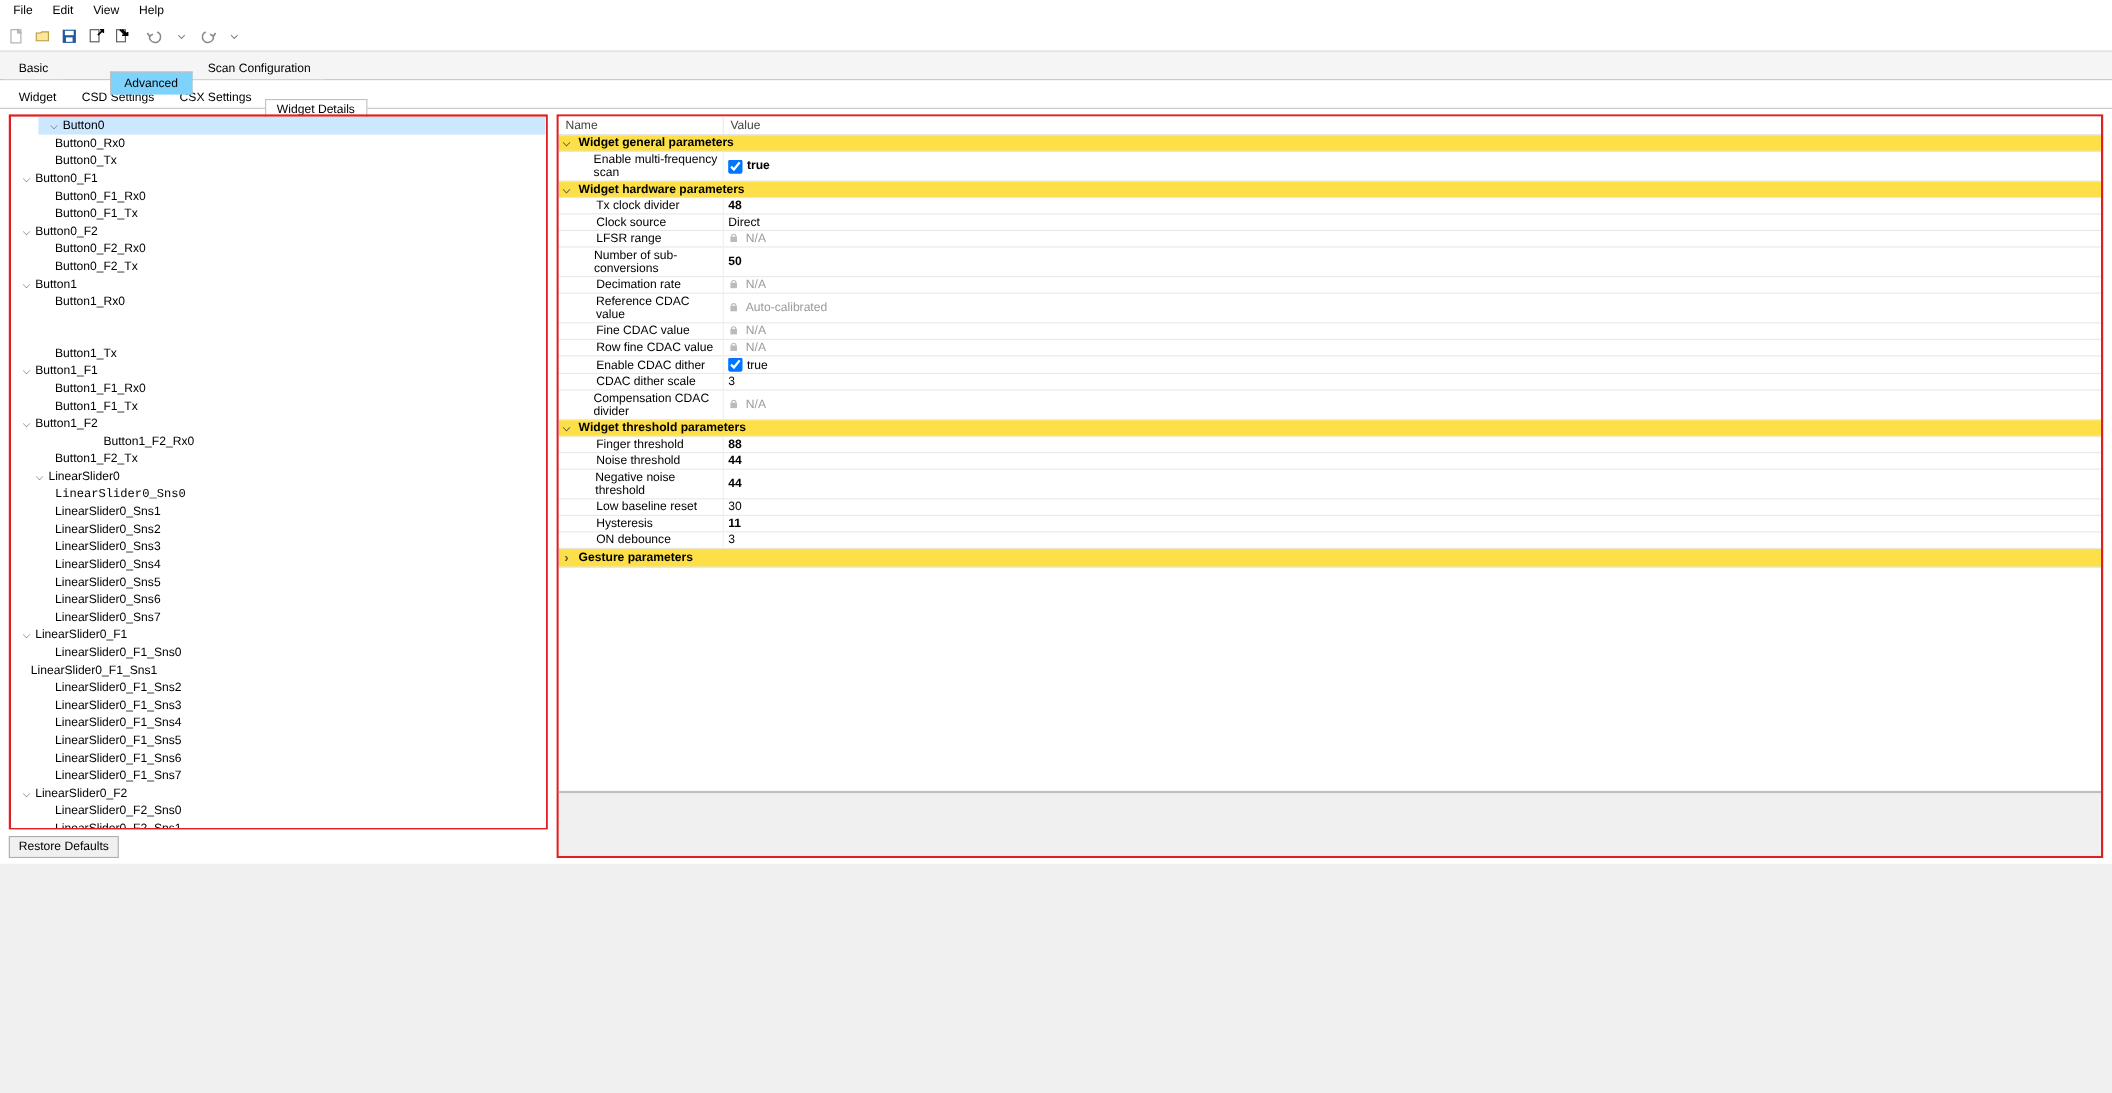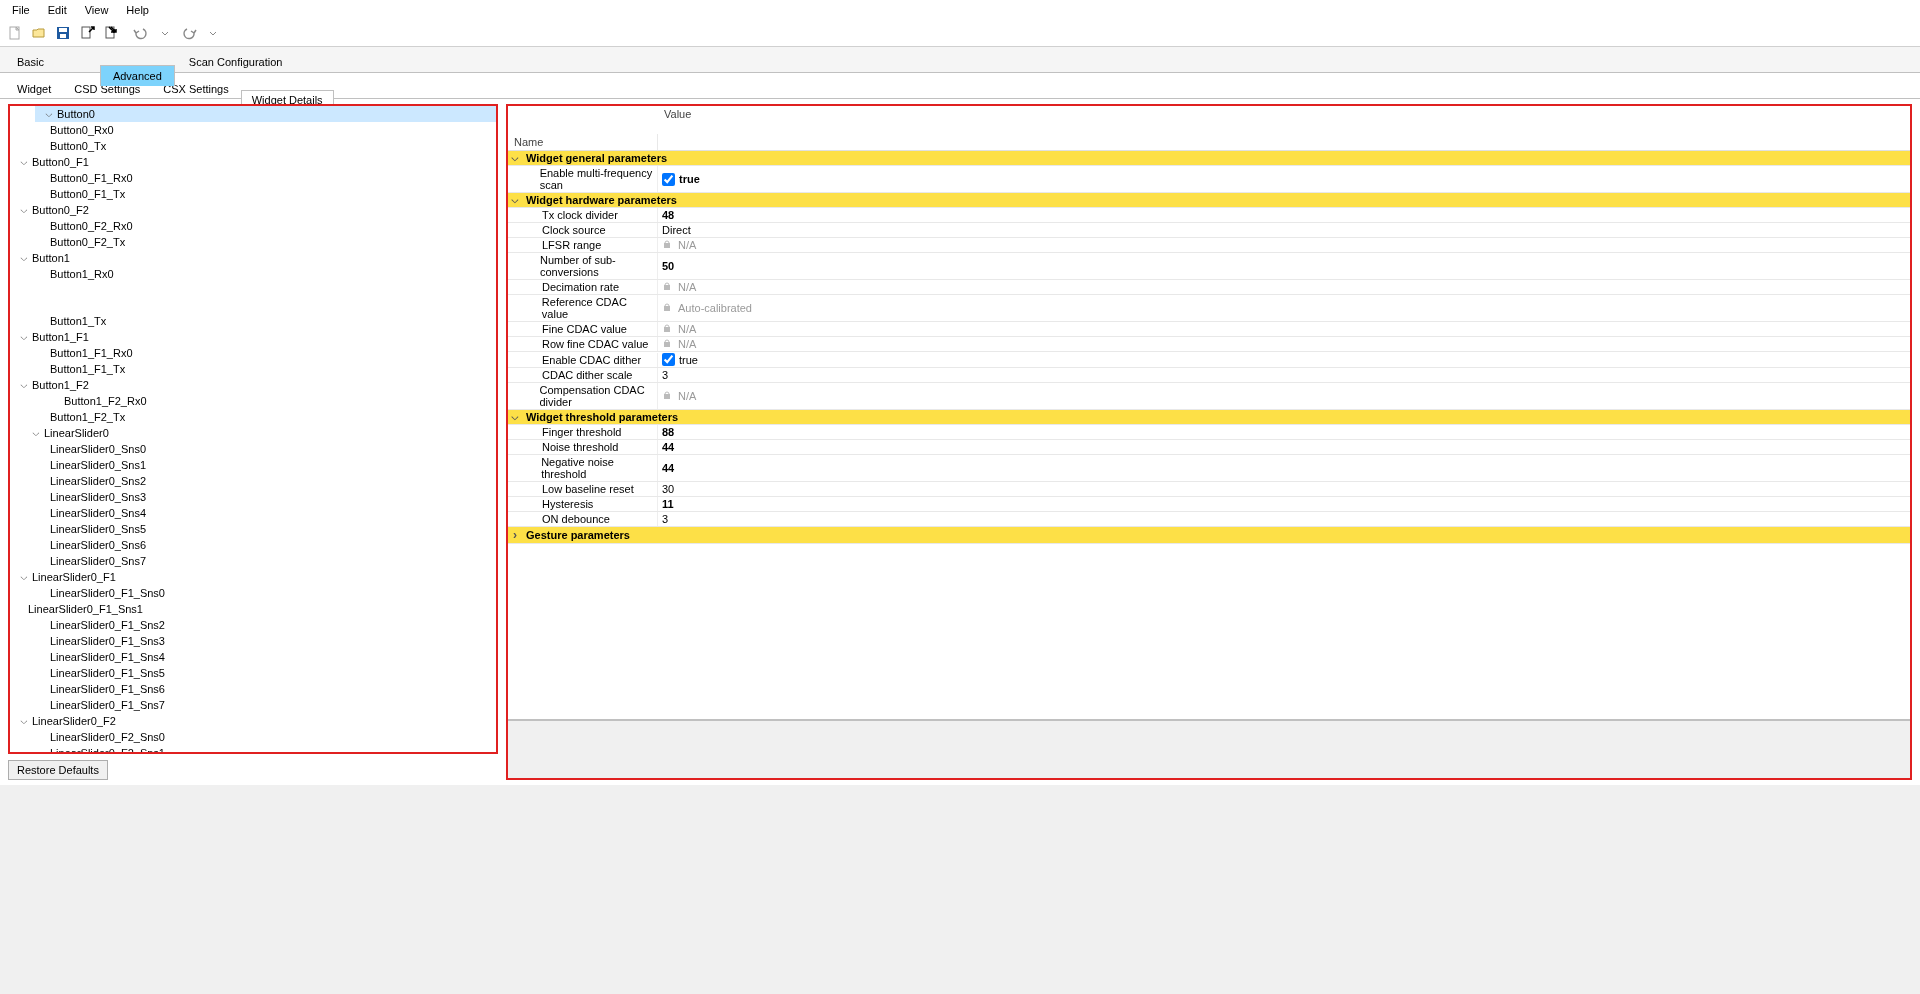--- a/index.html
+++ b/index.html
@@ -38,21 +38,21 @@
 .tree-item .expander.none::before { content: ""; }
 .tree-item .label { padding-left: 2px; }
 
 .restore-row { padding: 6px 0 0 0; background: #fff; }
 .restore-btn { padding: 3px 8px; border: 1px solid #adadad; background: #f0f0f0; cursor: default; font-size: 11px; }
 
 
 .right-panel { flex: 1; border: 2px solid #e02020; display: flex; flex-direction: column; }
 .prop-grid { flex: 1; overflow-y: auto; background: #fff; border-bottom: 1px solid #c0c0c0; }
 .prop-header { display: flex; border-bottom: 1px solid #e0e0e0; background: #fff; }
-.prop-header .col-name { width: 150px; padding: 2px 6px; color: #444; border-right: 1px solid #e8e8e8; margin-top: 28px; }
+.prop-header .col-name { width: 150px; padding: 2px 6px; color: #444; border-right: 1px solid #e8e8e8; }
 .prop-header .col-value { flex: 1; padding: 2px 6px; color: #444; }
 
 .prop-row { display: flex; border-bottom: 1px solid #e8e8e8; align-items: center; min-height: 15px; }
 .prop-row.group { background: #fde047; font-weight: bold; }
 .prop-row .exp { width: 14px; display: inline-flex; justify-content: center; font-size: 9px; color: #555; }
 .prop-row .exp::before { content: "⌵"; }
 .prop-row .exp.right::before { content: "›"; font-size: 12px; }
 .prop-row .exp.none::before { content: ""; }
 .prop-row .pname { width: 150px; padding: 1px 2px 1px 0; display: flex; align-items: center; border-right: 1px solid #eee; }
 .prop-row .pname .txt { padding-left: 4px; }
@@ -215,33 +215,33 @@
               <span class="label">Button1_F1_Rx0</span>
             </div>
             <div class="tree-item" style="padding-left: 26px;">
               <span class="expander none"></span>
               <span class="label">Button1_F1_Tx</span>
             </div>
             <div class="tree-item" style="padding-left: 8px;">
               <span class="expander "></span>
               <span class="label">Button1_F2</span>
             </div>
-            <div class="tree-item" style="padding-left: 40px;">
+            <div class="tree-item" style="padding-left: 26px; margin-left: 44px;">
               <span class="expander none"></span>
               <span class="label">Button1_F2_Rx0</span>
             </div>
             <div class="tree-item" style="padding-left: 26px;">
               <span class="expander none"></span>
               <span class="label">Button1_F2_Tx</span>
             </div>
             <div class="tree-item" style="padding-left: 20px;">
               <span class="expander "></span>
               <span class="label">LinearSlider0</span>
             </div>
-            <div class="tree-item" style="padding-left: 26px;">
+            <div class="tree-item" style="padding-left: 26px; font-family: Liberation Mono, monospace;">
               <span class="expander none"></span>
               <span class="label">LinearSlider0_Sns0</span>
             </div>
             <div class="tree-item" style="padding-left: 26px;">
               <span class="expander none"></span>
               <span class="label">LinearSlider0_Sns1</span>
             </div>
             <div class="tree-item" style="padding-left: 26px;">
               <span class="expander none"></span>
               <span class="label">LinearSlider0_Sns2</span>

